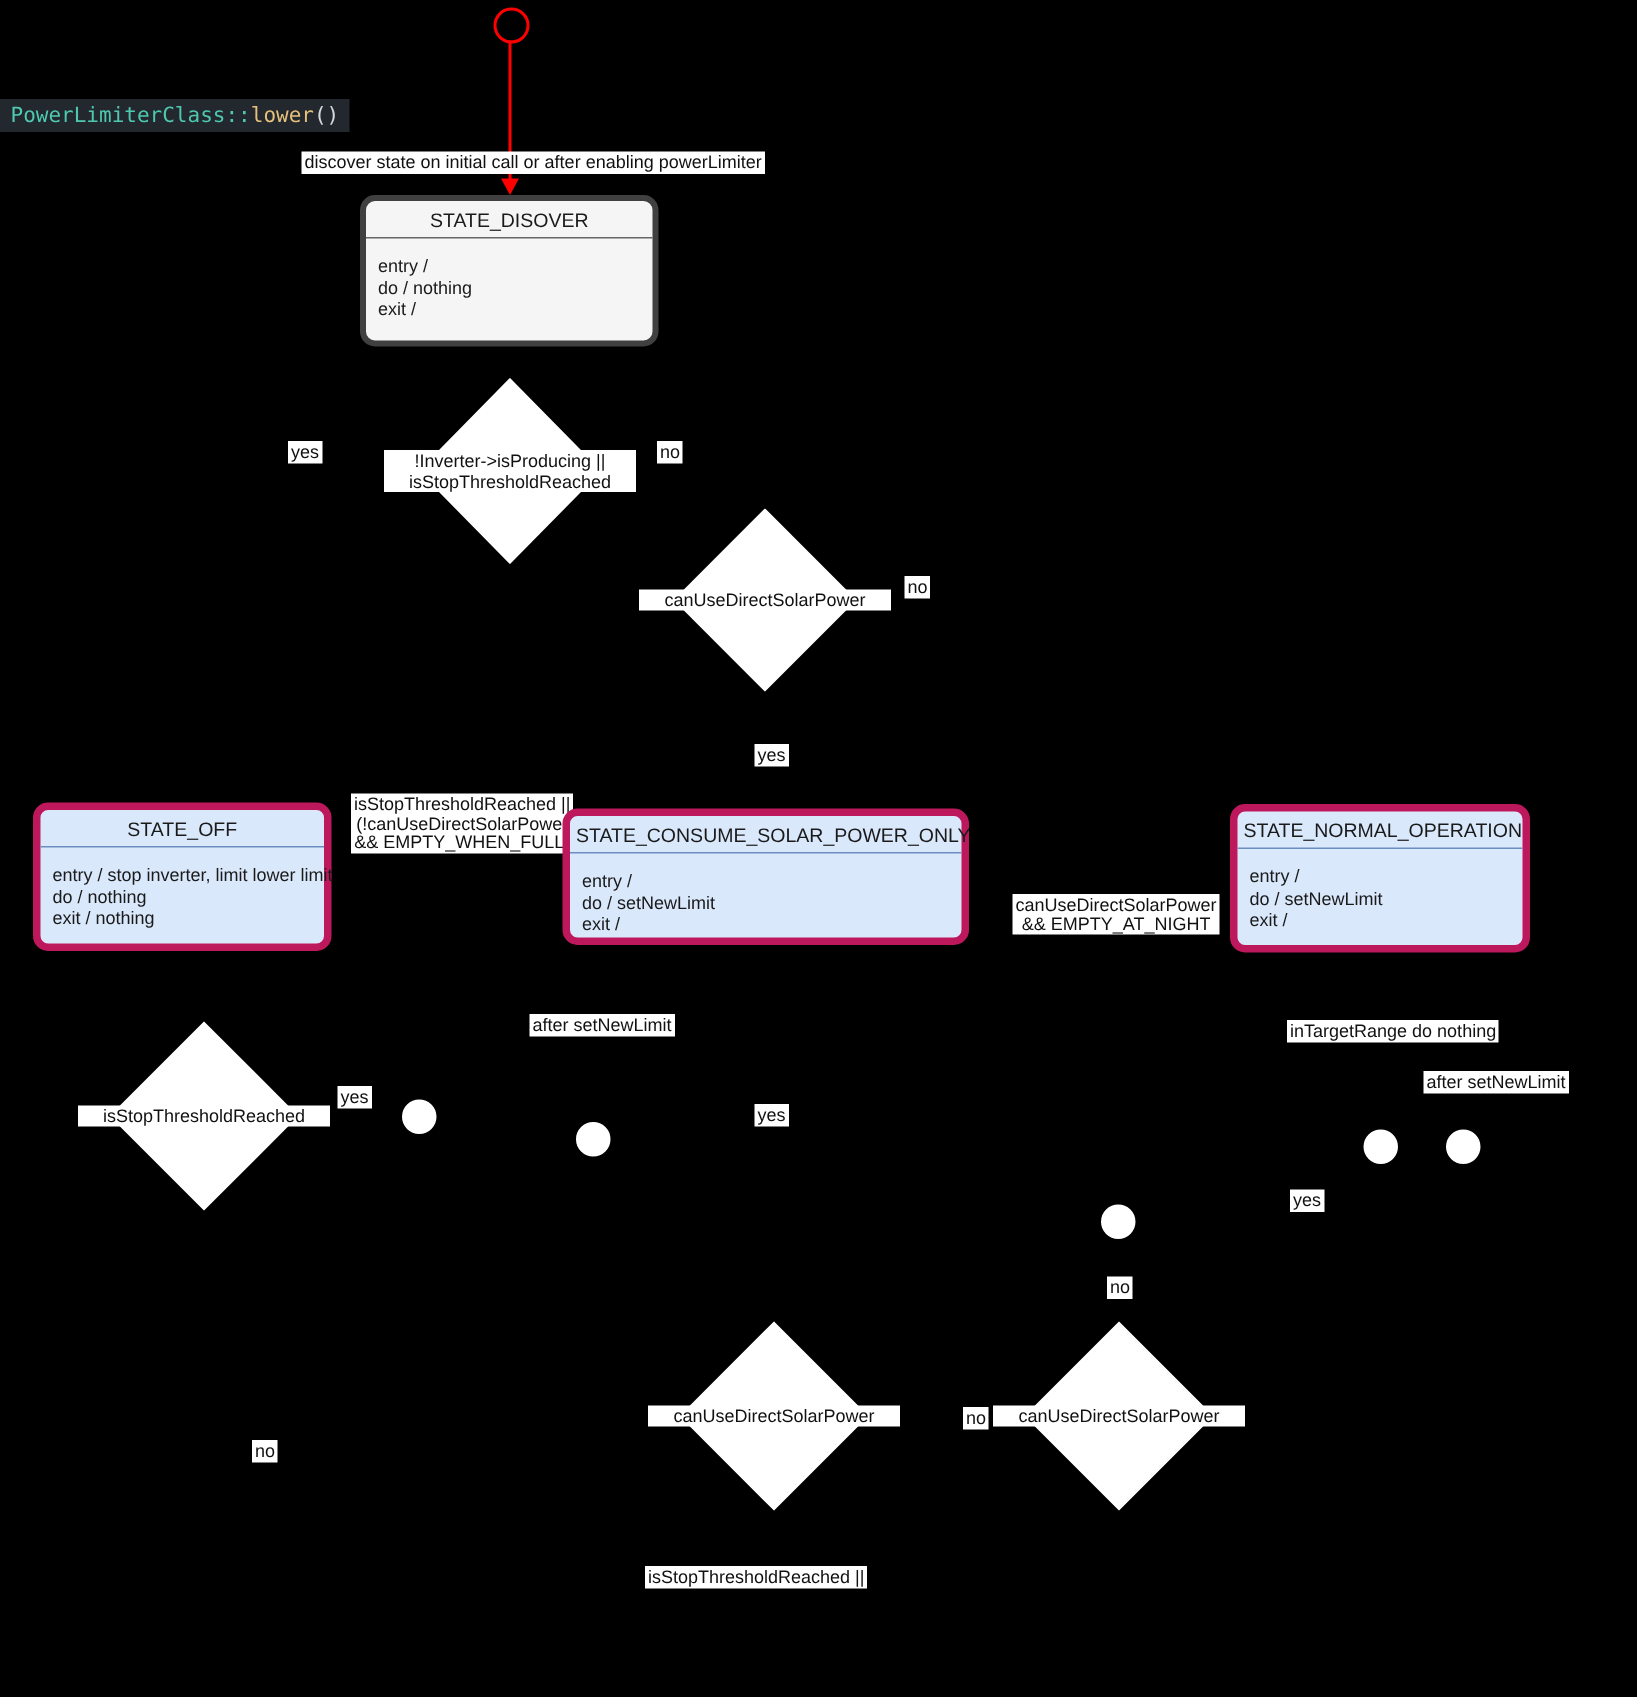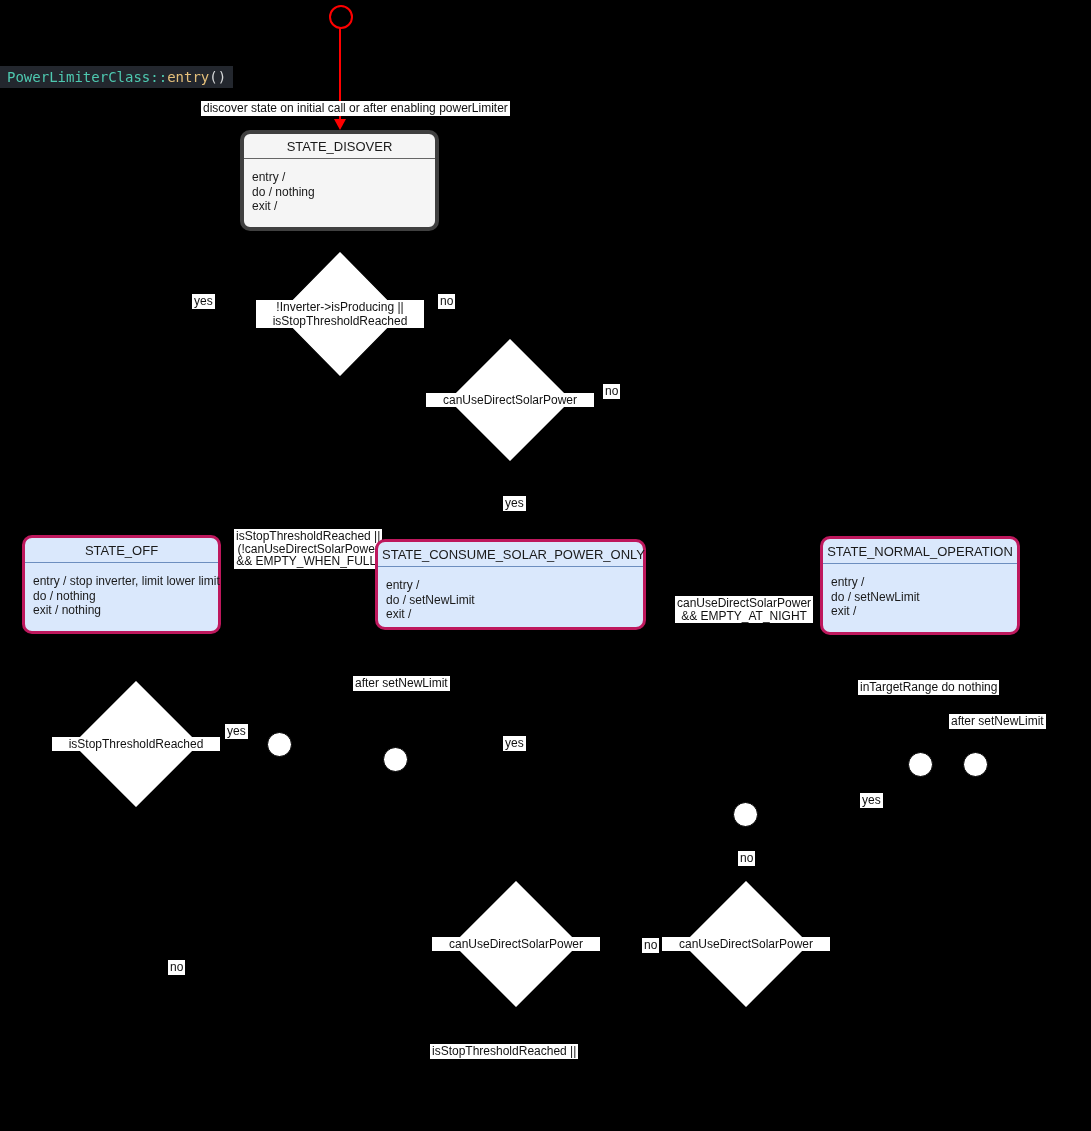--- a/index.html
+++ b/index.html
@@ -25,21 +25,21 @@
 
   
   .edge-label{
     background:#ffffff;color:#111;font-size:12px;line-height:12.5px;
     padding:1px 2px;white-space:pre-line;text-align:center;
   }
 
   
   .state-box{border-radius:10px;box-sizing:border-box;}
   .state-box.gray{background:#f5f5f5;border:4px solid #404040;}
-  .state-box.blue{background:#dae8fc;border:3px solid #be185d;}
+  .state-box.blue{background:#dae8fc;border:5px solid #be185d;}
   .state-title{
     text-align:center;font-size:13px;padding:5px 4px 4px 4px;color:#1a1a1a;
   }
   .state-box.gray .state-title{border-bottom:1px solid #666666;}
   .state-box.blue .state-title{border-bottom:1px solid #6c8ebf;}
   .state-body{padding:11px 8px;font-size:12px;line-height:14.5px;color:#1a1a1a;}
   .state-body div{white-space:nowrap;}
 
   
   .diamond{display:flex;align-items:center;justify-content:center;}
@@ -54,21 +54,21 @@
 </style>
 </head>
 <body>
 
 <div class="canvas">
 
   <div class="abs start-node" style="left:329px;top:5px;"></div>
   <div class="abs red-line" style="left:339px;top:27px;height:93px;"></div>
   <div class="abs red-arrowhead" style="left:334px;top:119px;"></div>
 
-  <div class="abs code-chip" style="left:0px;top:66px;"><span class="code-teal">PowerLimiterClass</span><span class="code-teal">::</span><span class="code-yellow">entry</span><span class="code-plain">()</span></div>
+  <div class="abs code-chip" style="left:0px;top:66px;"><span class="code-teal">PowerLimiterClass</span><span class="code-teal">::</span><span class="code-yellow">lower</span><span class="code-plain">()</span></div>
 
   <div class="abs edge-label" style="left:201px;top:63px;margin-top:38px;">discover state on initial call or after enabling powerLimiter</div>
 
   <div class="abs state-box gray" style="left:240px;top:130px;width:199px;height:101px;">
     <div class="state-title">STATE_DISOVER</div>
     <div class="state-body">
       <div>entry /</div>
       <div>do / nothing</div>
       <div>exit /</div>
     </div>

